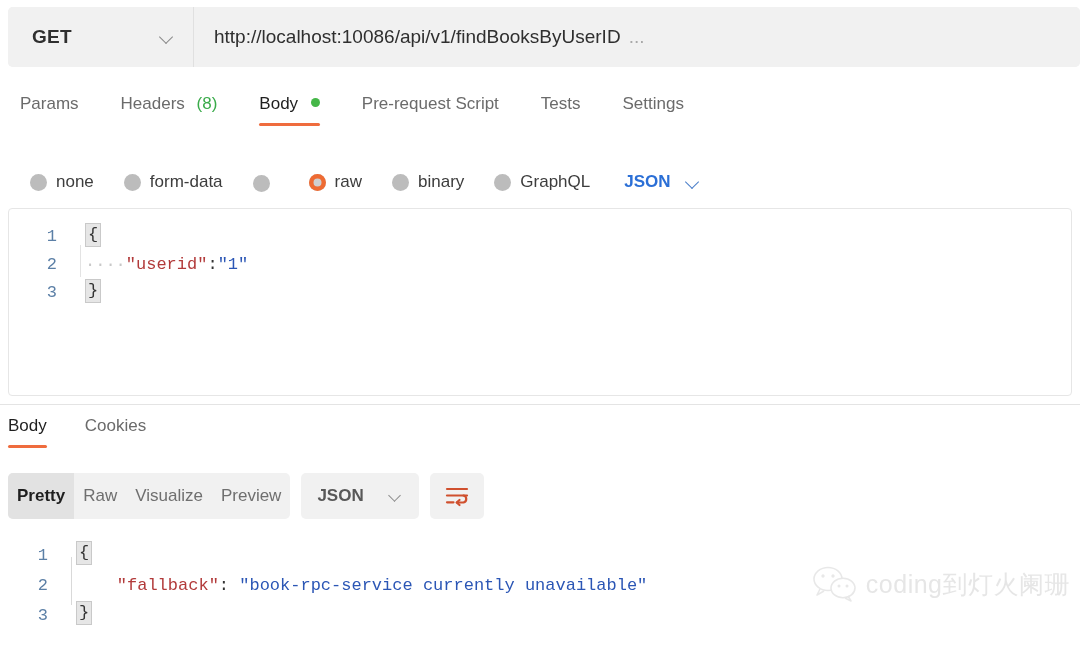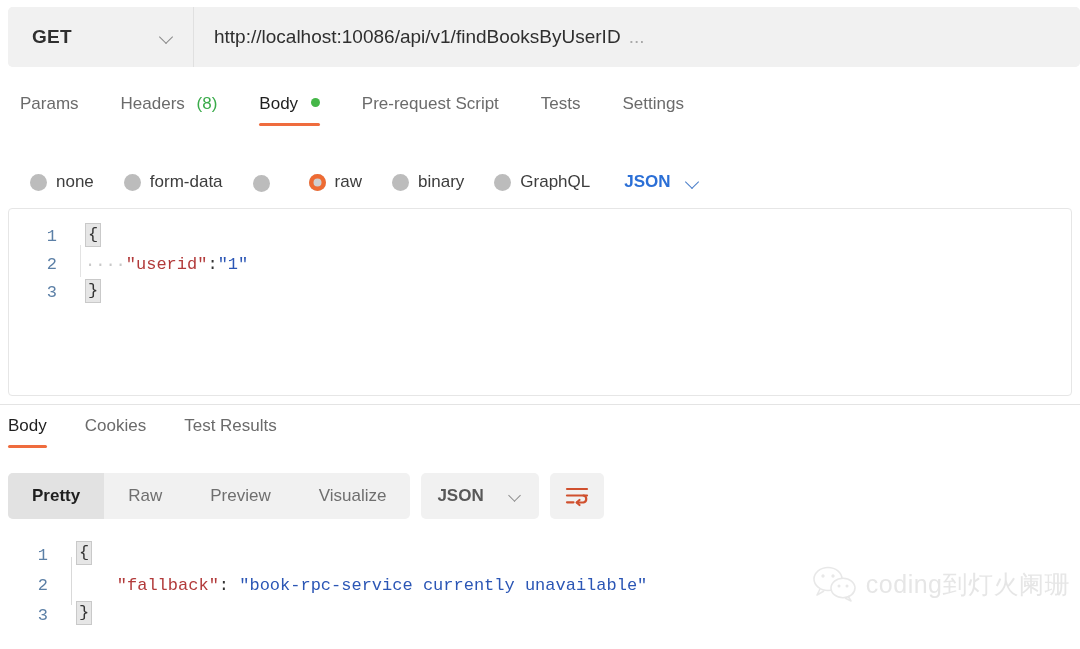--- a/index.html
+++ b/index.html
@@ -179,21 +179,21 @@
   .res-toolbar {
     position: absolute; left: 8px; top: 473px;
     display: flex; align-items: center; gap: 11px;
   }
   .seg-group {
     display: flex; align-items: center;
     background: #f1f1f1; border-radius: 5px; height: 46px; overflow: hidden;
   }
   .seg-btn {
     height: 46px; display: flex; align-items: center; justify-content: center;
-    padding: 0 24px; font-size: 17px; color: #6f6f6f; cursor: pointer;
+    padding: 0 9px; font-size: 17px; color: #6f6f6f; cursor: pointer;
     white-space: nowrap;
   }
   .seg-btn.active { background: #e2e2e2; color: #1f1f1f; font-weight: bold; }
   .fmt-select {
     display: flex; align-items: center; justify-content: space-between;
     background: #f1f1f1; border-radius: 5px;
     height: 46px; width: 118px; padding: 0 16px; cursor: pointer;
   }
   .fmt-select .lbl { font-size: 17px; font-weight: bold; color: #585858; }
   .chev-gray { width: 14px; height: 14px; position: relative; }
@@ -330,38 +330,35 @@
 
   <div class="section-divider"></div>
 
   <div class="res-tabs">
     <div class="res-tab active">
       <span>Body</span>
     </div>
     <div class="res-tab">
       <span>Cookies</span>
     </div>
-    <div class="res-tab">
-      <span>Test Results</span>
-    </div>
   </div>
 
   <div class="res-toolbar">
     <div class="seg-group">
       <div class="seg-btn active">
         <span>Pretty</span>
       </div>
       <div class="seg-btn">
         <span>Raw</span>
       </div>
       <div class="seg-btn">
+        <span>Visualize</span>
+      </div>
+      <div class="seg-btn">
         <span>Preview</span>
-      </div>
-      <div class="seg-btn">
-        <span>Visualize</span>
       </div>
     </div>
 
     <div class="fmt-select">
       <span class="lbl">JSON</span>
       <span class="chev-gray"></span>
     </div>
 
     <div class="wrap-btn">
       <svg width="26" height="22" viewBox="0 0 26 22">

